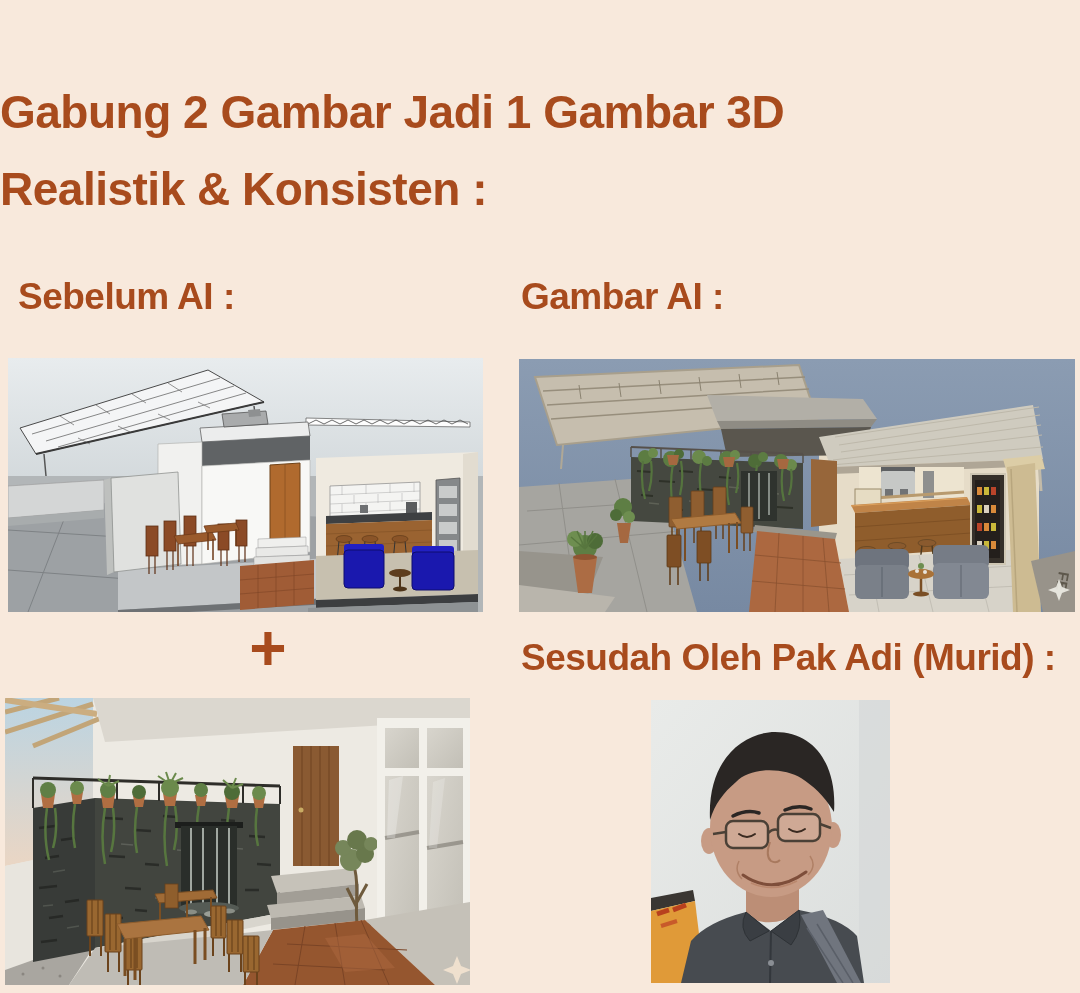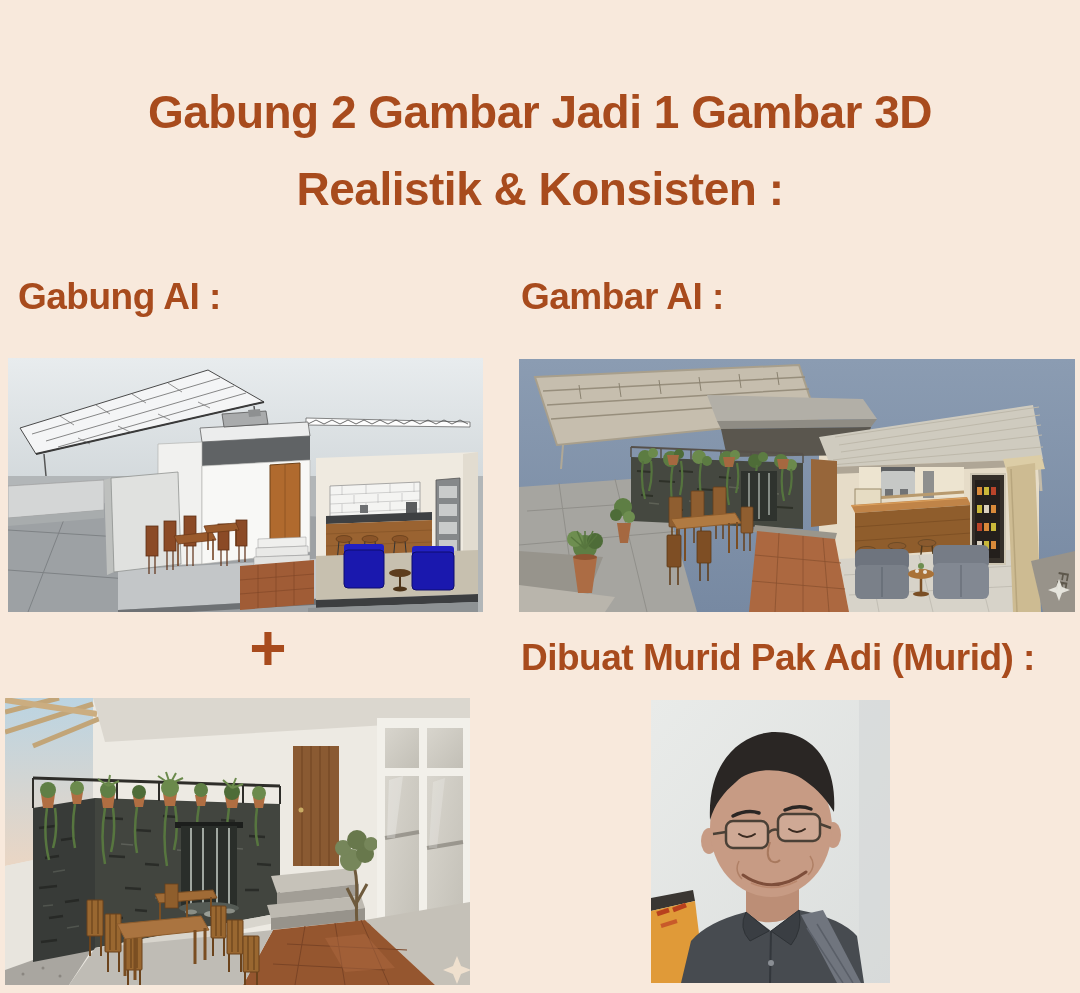--- a/index.html
+++ b/index.html
@@ -14,21 +14,20 @@
   .canvas{
     position:relative;
     width:1080px;
     height:993px;
     background:var(--bg);
     overflow:hidden;
   }
   .title{
     position:absolute;
     left:0; right:0; top:74px;
-    text-align:center;
     color:var(--accent);
     font-size:46px;
     line-height:77px;
     font-weight:700;
     letter-spacing:-0.5px;
   }
   .section-label{
     position:absolute;
     color:var(--accent);
     font-size:37px;
@@ -63,24 +62,24 @@
 </head>
 <body>
 
 <div class="canvas">
 
   <div class="title">
     <div>Gabung 2 Gambar Jadi 1 Gambar 3D</div>
     <div>Realistik &amp; Konsisten :</div>
   </div>
 
-  <div class="section-label label-before">Gabung AI :</div>
+  <div class="section-label label-before">Sebelum AI :</div>
   <div class="section-label label-after">Gambar AI :</div>
   <div class="plus">+</div>
-  <div class="section-label label-creator">Dibuat Murid Pak Adi (Murid) :</div>
+  <div class="section-label label-creator">Sesudah Oleh Pak Adi (Murid) :</div>
 
   <div class="fig fig-sketch" role="img" aria-label="SketchUp-style 3D massing sketch of a small cafe: white canopy truss roof, white walls, wooden door with steps, outdoor wooden tables and chairs, bar counter with white brick backsplash, bar stools and two blue armchairs">
     <svg width="475" height="254" viewBox="0 0 475 254" xmlns="http://www.w3.org/2000/svg">
       <defs>
         <linearGradient id="sk-sky" x1="0" y1="0" x2="0" y2="1">
           <stop offset="0" stop-color="#E8ECEE"></stop>
             <stop offset="1" stop-color="#D2D8DB"></stop>
         </linearGradient>
       </defs>
       <rect x="0" y="0" width="475" height="130" fill="url(#sk-sky)"></rect>

